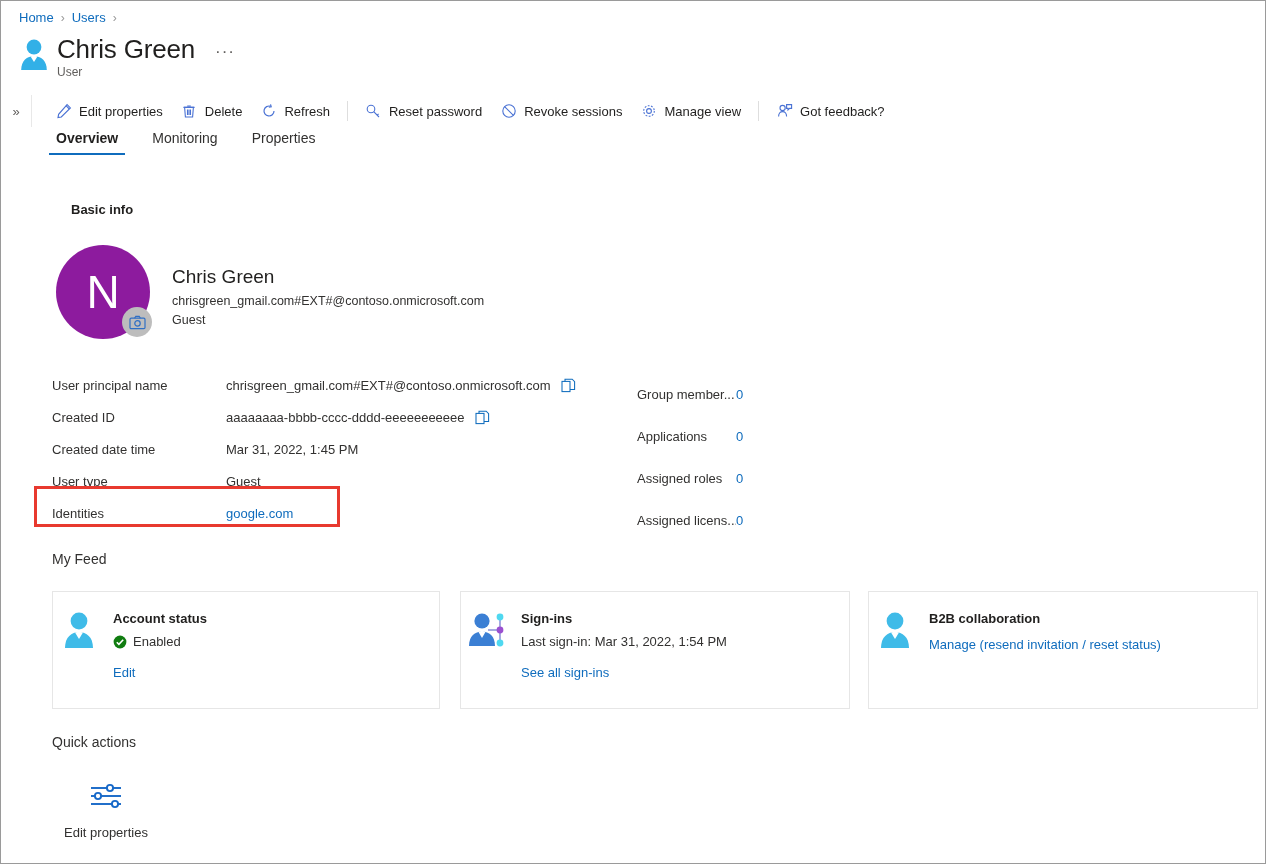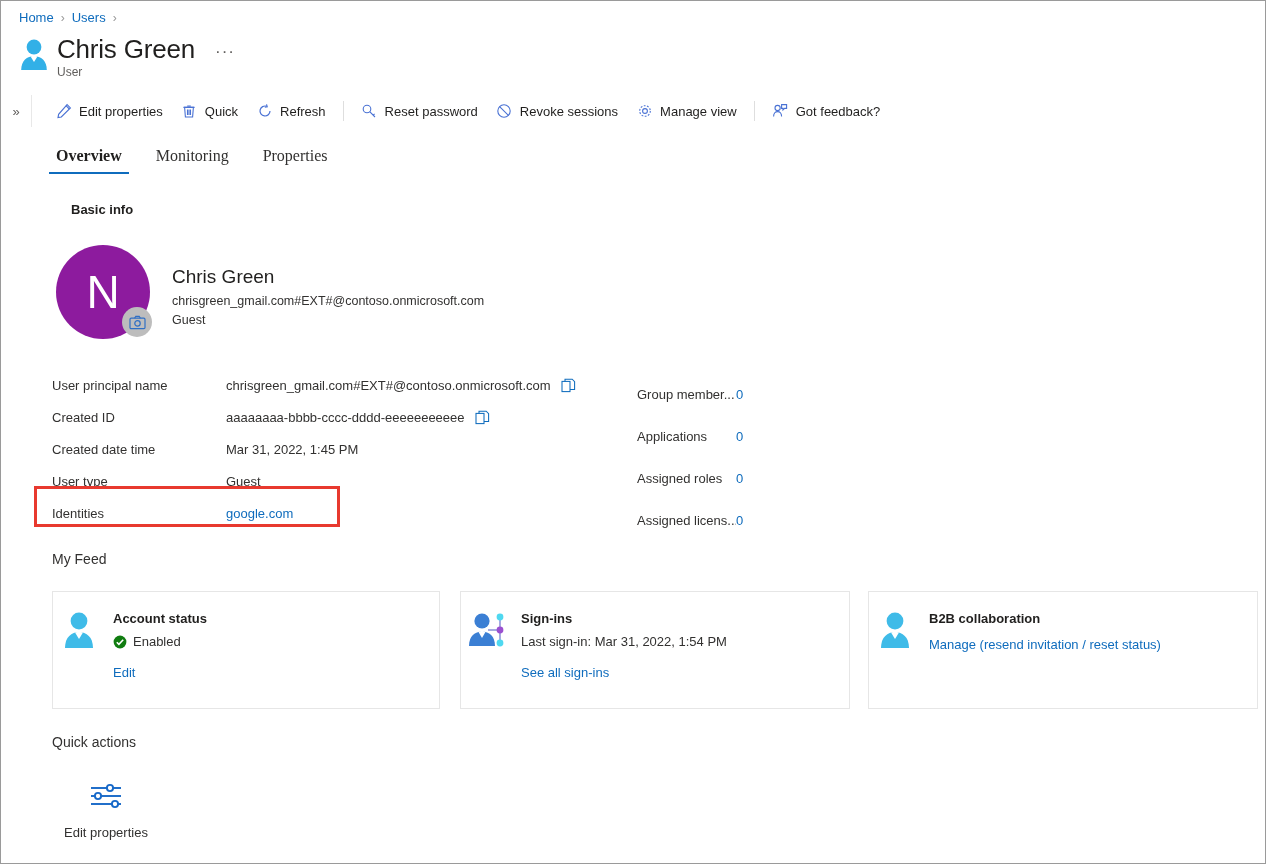--- a/index.html
+++ b/index.html
@@ -129,24 +129,23 @@
     width: 1px;
     height: 20px;
     background: #dedede;
     margin: 0 8px;
   }
 
   
   .tabs {
     position: absolute;
     left: 46px;
-    top: 140px;
-    display: flex;
-    font-size: 16px;
-    font-family: Liberation Serif, serif;
+    top: 123px;
+    display: flex;
+    font-size: 14px;
   }
   .tab {
     padding: 6px 9px 9px 9px;
     margin-right: 16px;
     color: #323130;
     cursor: pointer;
     position: relative;
   }
   .tab.active { font-weight: bold; color: #201f1e; }
   .tab.active::after {
@@ -411,21 +410,21 @@
       <span>Edit properties</span>
     </div>
 
     <div class="cmd-btn">
       <span class="ico">
         <svg width="16" height="16" viewBox="0 0 16 16">
             <path d="M3.6 4.4 H12.4 L11.6 14 H4.4 Z" fill="none" stroke="#4a72d4" stroke-width="1.1"></path>
             <path d="M2.4 4.4 H13.6 M6.2 3 H9.8 M6.5 6.5 V12 M9.5 6.5 V12 M8 6.5 V12" stroke="#4a72d4" stroke-width="1.1" fill="none"></path>
           </svg>
       </span>
-      <span>Quick</span>
+      <span>Delete</span>
     </div>
 
     <div class="cmd-btn">
       <span class="ico">
         <svg width="16" height="16" viewBox="0 0 16 16">
             <path d="M13 8 A5 5 0 1 1 9.7 3.3" fill="none" stroke="#4a72d4" stroke-width="1.2"></path>
             <path d="M9.5 1.4 L10.2 3.8 L7.8 4.2" fill="none" stroke="#4a72d4" stroke-width="1.2"></path>
           </svg>
       </span>
       <span>Refresh</span>

